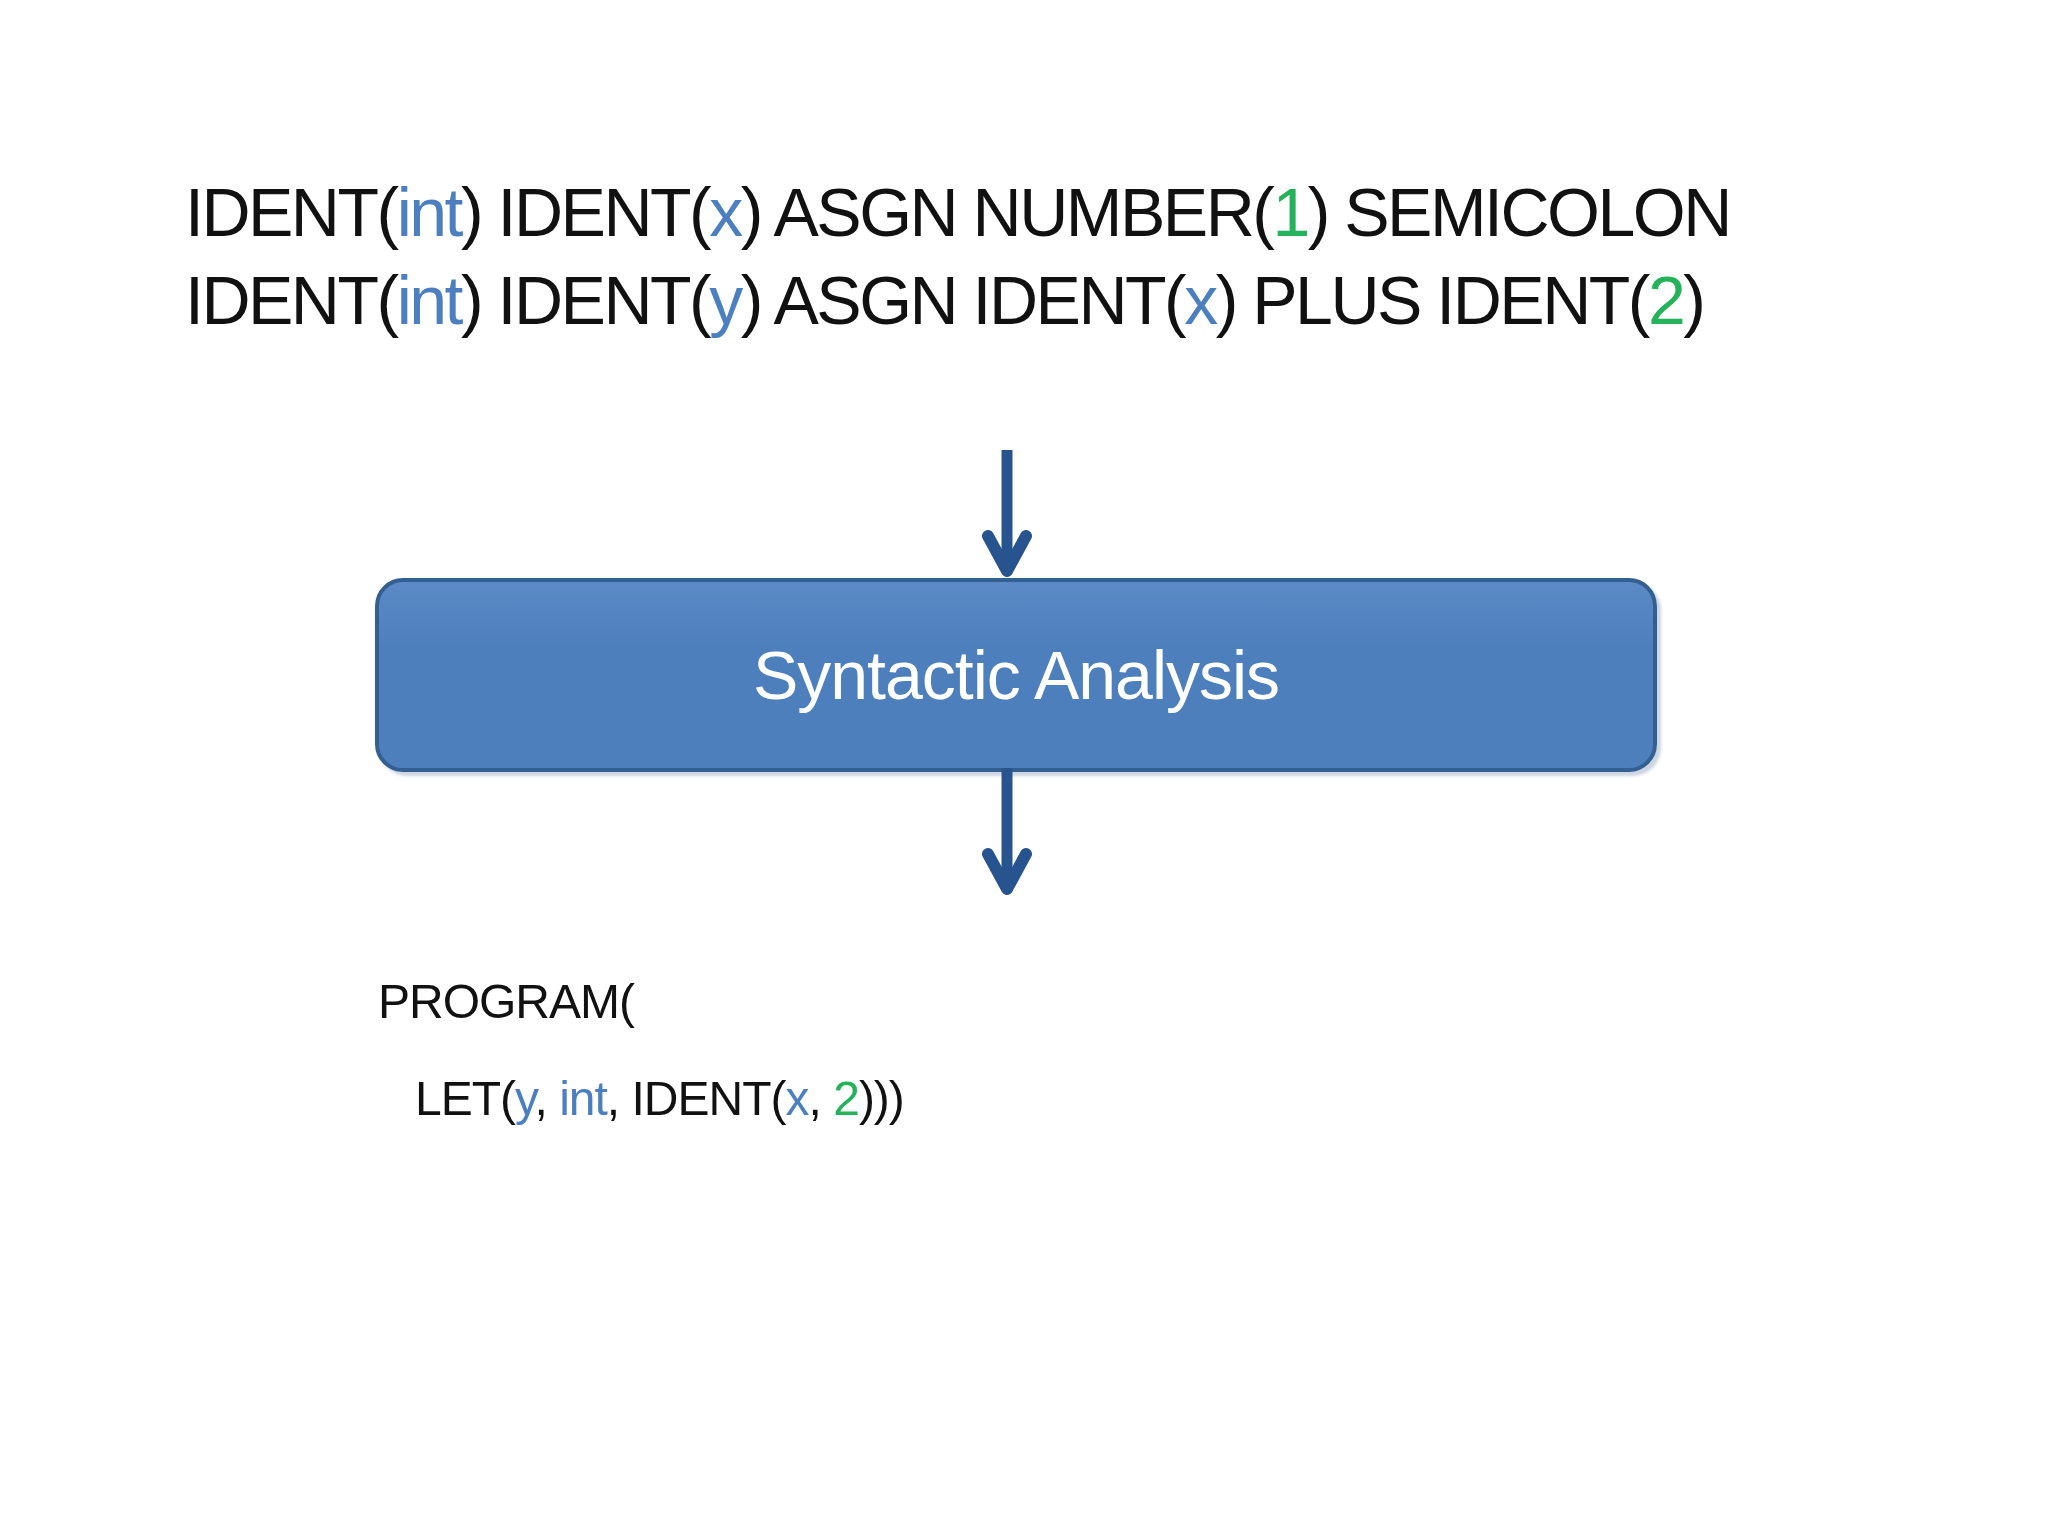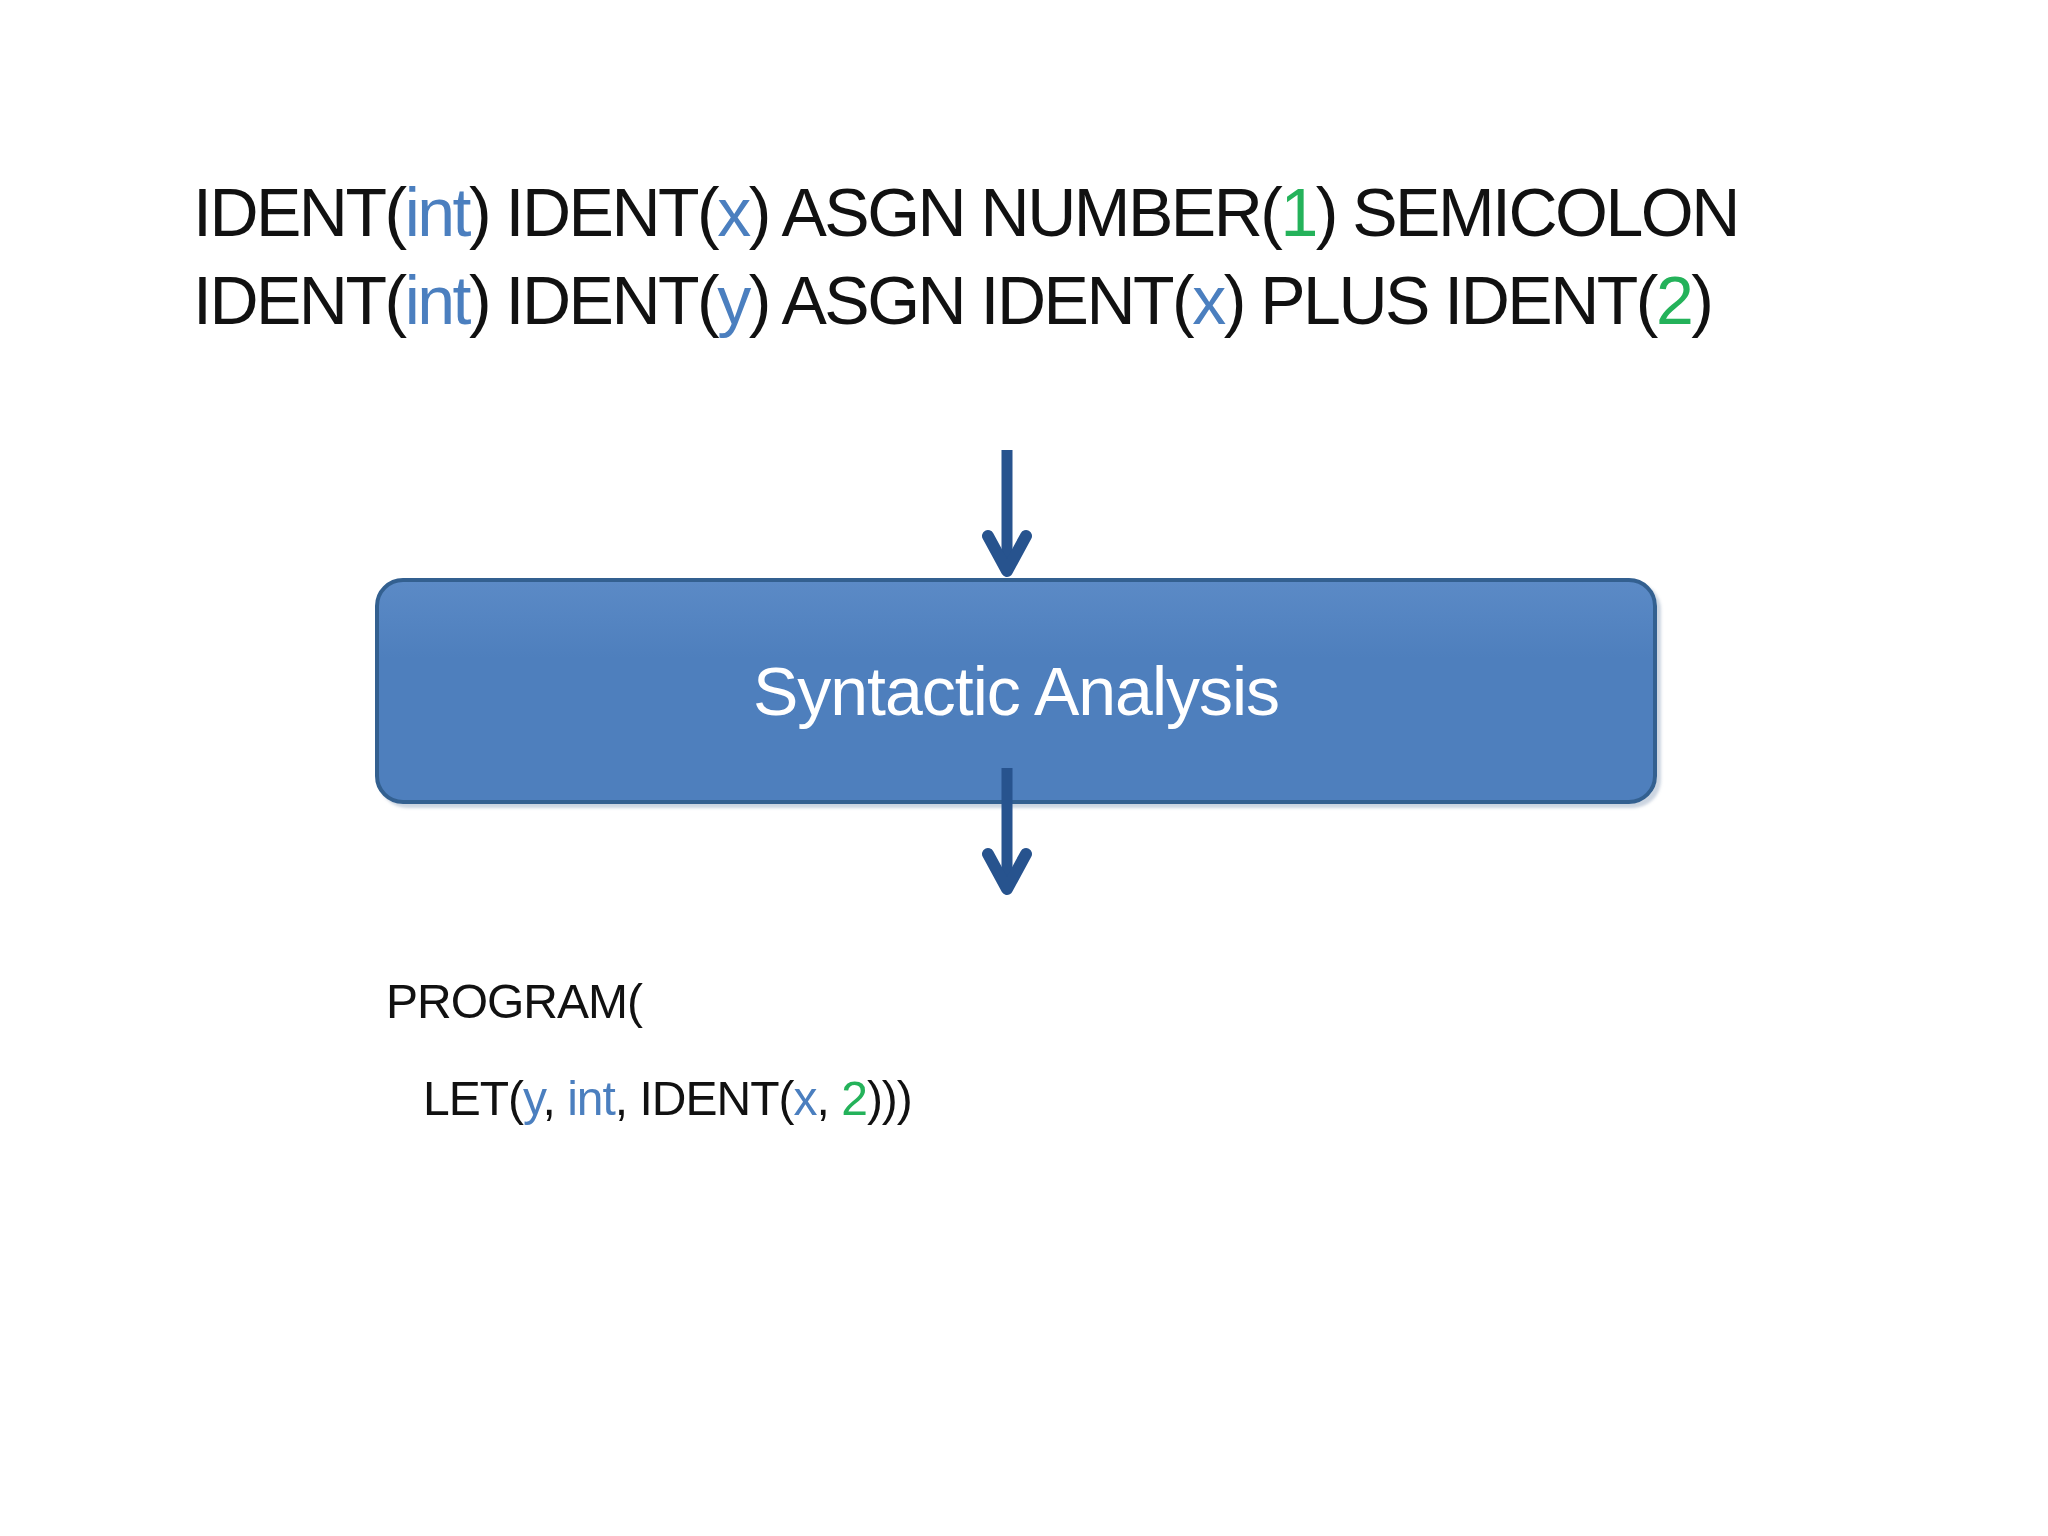--- a/index.html
+++ b/index.html
@@ -17,21 +17,21 @@
     margin:0;padding:0;background:var(--c-bg);
     font-family:"Liberation Sans",sans-serif;
   }
   .slide{
     position:relative;width:2048px;height:1536px;background:var(--c-bg);
     overflow:hidden;
   }
   .code-block{
     position:absolute;color:var(--c-text);
   }
-  .code-line{white-space:pre;margin-left:8px;}
+  .code-line{white-space:pre;}
   .tokens{
     left:185px;top:168px;
     font-size:68px;line-height:88px;letter-spacing:-2.5px;
   }
   .ast{
     left:378px;top:953px;
     font-size:48px;line-height:97px;letter-spacing:-1px;
   }
   .arrow{
     position:absolute;width:90px;height:132px;left:962px;display:block;
@@ -39,21 +39,21 @@
   .arrow-top{top:448px;}
   .arrow-bottom{top:766px;}
   .arrow .shaft{
     stroke:var(--c-arrow);stroke-width:11;fill:none;stroke-linecap:butt;
   }
   .arrow .head{
     stroke:var(--c-arrow);stroke-width:12;fill:none;
     stroke-linecap:round;stroke-linejoin:round;
   }
   .process-box{
-    position:absolute;left:375px;top:578px;width:1282px;height:226px;
+    position:absolute;left:375px;top:578px;width:1282px;height:194px;
     box-sizing:border-box;
     background:linear-gradient(to bottom,var(--c-box-fill-light) 0%,var(--c-box-fill) 35%,var(--c-box-fill) 100%);
     border:4px solid var(--c-box-border);
     border-radius:28px;
     box-shadow:4px 4px 3px rgba(110,135,170,0.35);
     display:flex;align-items:center;justify-content:center;
   }
   .process-label{
     color:var(--c-box-text);font-size:68px;letter-spacing:-1px;
   }

